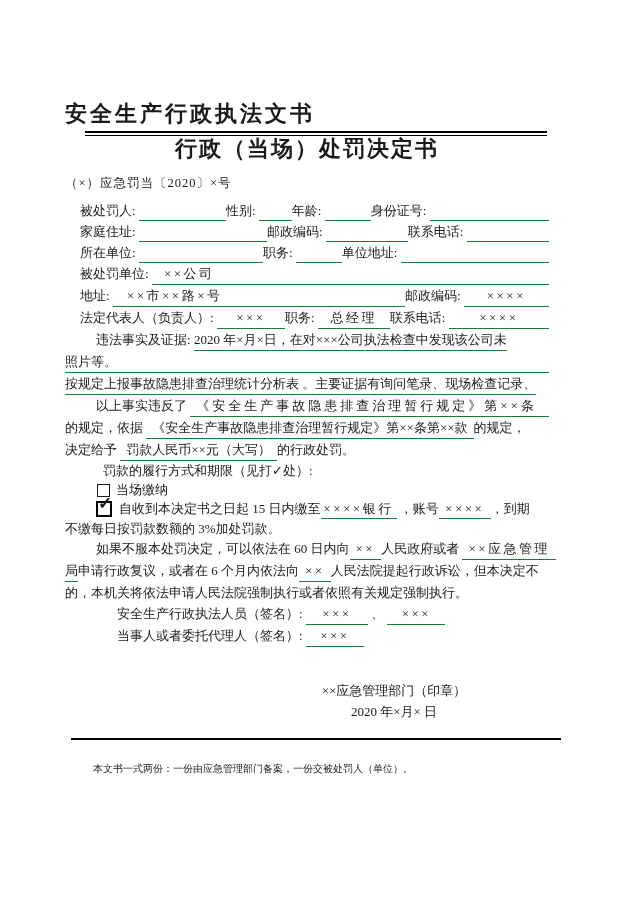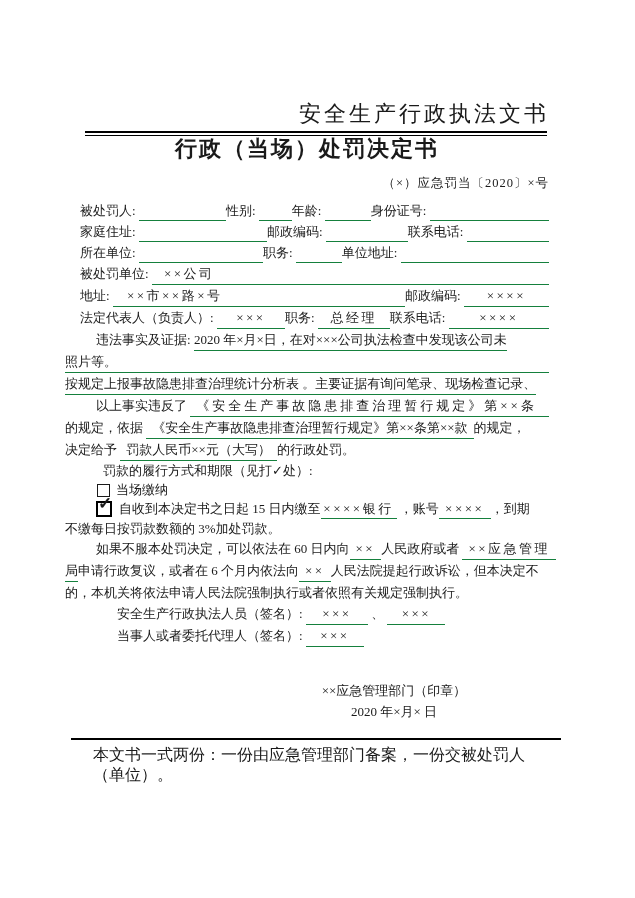--- a/index.html
+++ b/index.html
@@ -1,43 +1,43 @@
 <!DOCTYPE html>
 <html><head>
 <meta charset="utf-8">
 <style>
   html,body{margin:0;padding:0}
   body{
     width:635px;height:898px;background:#ffffff;overflow:hidden;
     font-family:"Liberation Serif","DejaVu Serif",serif;color:#1a1a1a;
   }
   .content{margin:0 86px 0 65px;padding-top:101px}
-  .t1{font-size:22px;font-weight:400;text-align:right;letter-spacing:3px;line-height:26px}
+  .t1{font-size:22px;font-weight:700;text-align:left;letter-spacing:3px;line-height:26px}
   .rule{height:2px;border-top:2px solid #000;border-bottom:1px solid #000;margin:4px 2px 0 20px}
   .t2{font-size:22px;font-weight:700;text-align:center;letter-spacing:2px;line-height:26px;}
-  .docnum{font-size:12.5px;text-align:right;margin-top:13px;letter-spacing:1px;line-height:16px}
+  .docnum{font-size:12.5px;text-align:left;margin-top:13px;letter-spacing:1px;line-height:16px}
   .bt{margin-top:9px;font-size:13px}
   .ln{display:flex;white-space:pre;line-height:21px}
   .pay .ln{line-height:19px}
   .u{border-bottom:1px solid #15803d}
   .c{text-align:center}
   .fill{flex:1 1 auto}
   .val{letter-spacing:2.5px}
   .spread{letter-spacing:3px}
   .padu{padding:0 6px}
   .frm{padding-left:15px}
   .ind{padding-left:31px}
   .ind2{padding-left:38px}
   .ind3{padding-left:52px}
   .cbx{width:11px;height:11px;border:1px solid #1a1a1a;align-self:flex-start;margin:4px 6px 0 1px;flex:0 0 auto}
   .cbx2{width:12px;height:12px;border:2px solid #000;align-self:flex-start;margin:2px 7px 0 0;position:relative;flex:0 0 auto}
   .cbx2 .mk{position:absolute;top:-8px;left:0;font-size:17px;font-weight:700;line-height:1;letter-spacing:0}
   .seal{width:210px;margin:33px 50px 0 auto;text-align:center;font-size:13px;line-height:21px}
   .frule{border-top:2px solid #000;margin:16px -12px 0 6px}
-  .fnote{font-size:16px;padding-left:28px;margin-top:5px;line-height:20px}
+  .fnote{font-size:10px;padding-left:28px;margin-top:19px;line-height:20px}
 </style>
 </head>
 <body>
 
 <div class="content">
 
   <div class="t1">安全生产行政执法文书</div>
   <div class="rule"></div>
   <div class="t2">行政（当场）处罚决定书</div>
   <div class="docnum">（×）应急罚当〔2020〕×号</div>

